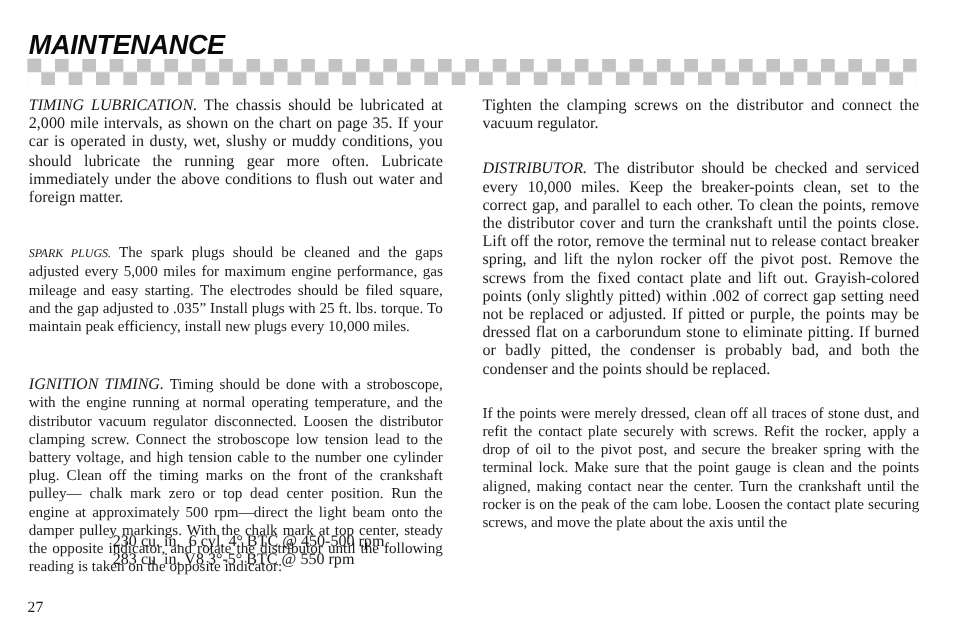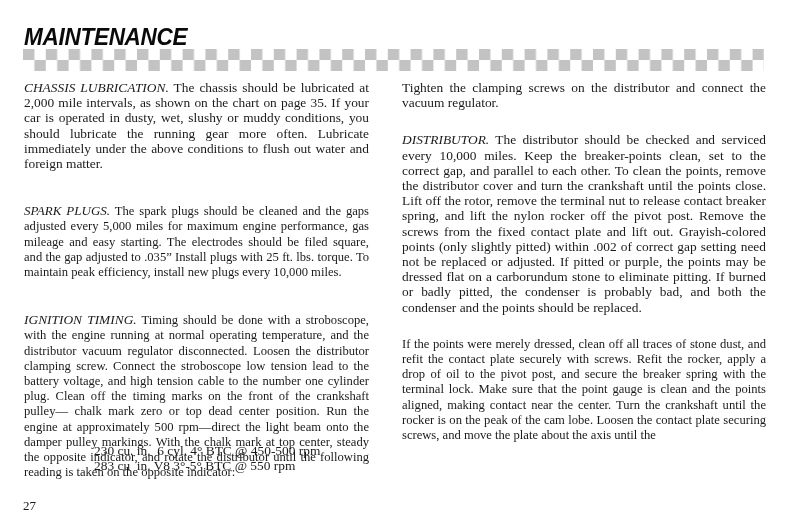--- a/index.html
+++ b/index.html
@@ -47,25 +47,25 @@
         <rect x="0" y="0" width="11.4" height="11" fill="#c3c3c3"></rect>
         <rect x="11.4" y="11" width="11.4" height="11" fill="#c3c3c3"></rect>
       </pattern>
     </defs>
     <rect x="0" y="0" width="741" height="22" fill="url(#chk)"></rect>
   </svg>
 </div>
 
 <div class="col left">
   <p>
-    <span class="heading">CHASSIS LUBRICATION.</span><span> The chassis should be lubricated at 2,000 mile intervals, as shown on the chart on page 35. If your car is operated in dusty, wet, slushy or muddy conditions, you should lubricate the running gear more often. Lubricate immediately under the above conditions to flush out water and foreign matter.</span>
+    <span class="heading">TIMING LUBRICATION.</span><span> The chassis should be lubricated at 2,000 mile intervals, as shown on the chart on page 35. If your car is operated in dusty, wet, slushy or muddy conditions, you should lubricate the running gear more often. Lubricate immediately under the above conditions to flush out water and foreign matter.</span>
   </p>
   <div class="spacer-lg"></div>
   <p class="small">
-    <span class="heading" style="font-size:13px">SPARK PLUGS.</span><span> The spark plugs should be cleaned and the gaps adjusted every 5,000 miles for maximum engine performance, gas mileage and easy starting. The electrodes should be filed square, and the gap adjusted to .035” Install plugs with 25 ft. lbs. torque. To maintain peak efficiency, install new plugs every 10,000 miles.</span>
+    <span class="heading" style="font-size:10px">SPARK PLUGS.</span><span> The spark plugs should be cleaned and the gaps adjusted every 5,000 miles for maximum engine performance, gas mileage and easy starting. The electrodes should be filed square, and the gap adjusted to .035” Install plugs with 25 ft. lbs. torque. To maintain peak efficiency, install new plugs every 10,000 miles.</span>
   </p>
   <div class="spacer-lg"></div>
   <p class="small">
     <span class="heading" style="font-size:13.4px">IGNITION TIMING.</span><span> Timing should be done with a stroboscope, with the engine running at normal operating temperature, and the distributor vacuum regulator disconnected. Loosen the distributor clamping screw. Connect the stroboscope low tension lead to the battery voltage, and high tension cable to the number one cylinder plug. Clean off the timing marks on the front of the crankshaft pulley— chalk mark zero or top dead center position. Run the engine at approximately 500 rpm—direct the light beam onto the damper pulley markings. With the chalk mark at top center, steady the opposite indicator, and rotate the distributor until the following reading is taken on the opposite indicator:</span>
   </p>
 </div>
 
 <div class="spec-list">
   <div>230 cu. in.  6 cyl. 4° BTC @ 450-500 rpm</div>
   <div>283 cu  in. V8 3°-5° BTC @ 550 rpm</div>

